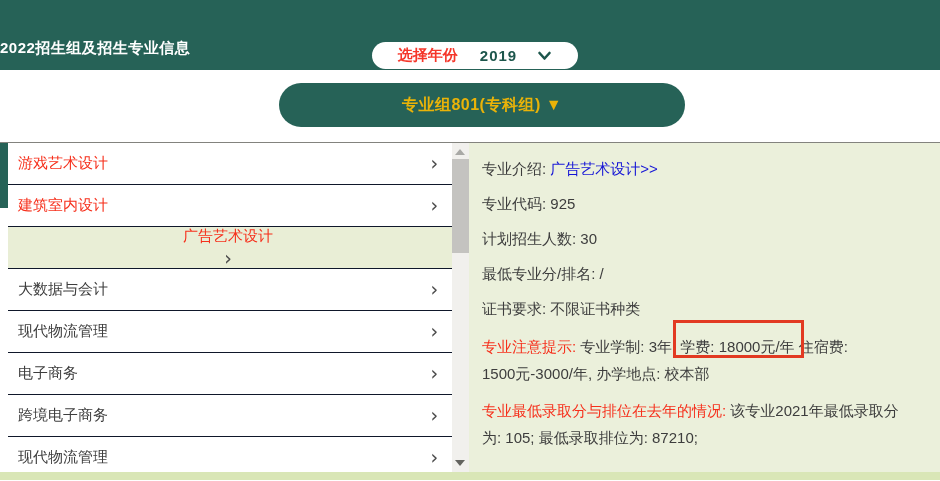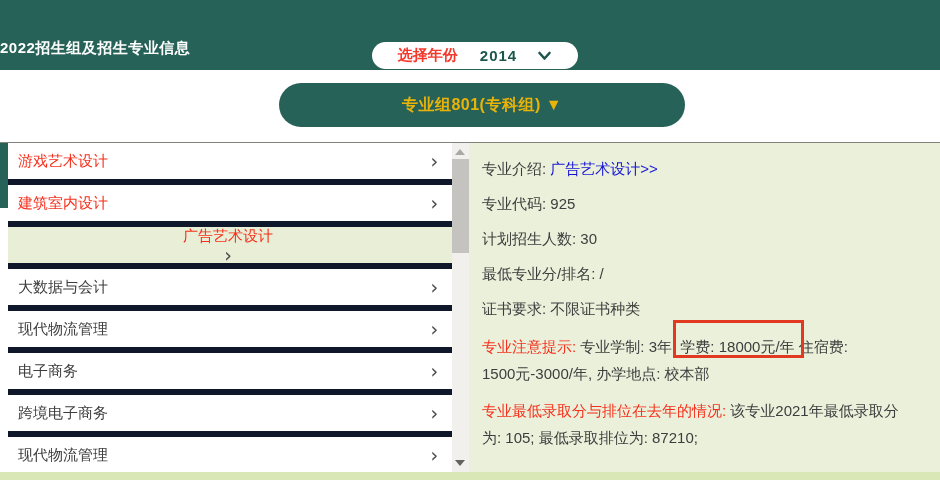--- a/index.html
+++ b/index.html
@@ -37,21 +37,21 @@
 
   
   .content { display:flex; height:330px; border-top:1px solid #83837e; background:#fff; }
 
   .gutter { flex:none; width:8px; position:relative; background:#ffffff; }
   .gutter-thumb { position:absolute; top:0; left:0; width:8px; height:65px; background:#266257; }
 
   .major-list { flex:none; width:444px; overflow:hidden; background:#fff; }
   .mrow {
     height:42px; display:flex; align-items:center; justify-content:space-between;
-    padding:0 14px 0 10px; border-bottom:6px solid #0f172a;
+    padding:0 14px 0 10px; border-bottom:1px solid #0f172a;
     font-size:15px; color:#3d3d3d; cursor:pointer; background:#fff;
   }
   .mrow .row-chev { color:#4d4d4d; font-size:19px; line-height:1; font-family:"DejaVu Sans", sans-serif; }
   .mrow.red .row-label { color:#f6301c; }
   .mrow.selected { background:#e9eed6;flex-direction:column; }
 
   .vscroll { flex:none; width:17px; background:#f1f0ed; position:relative; }
   .scroll-up {
     position:absolute; top:6px; left:3px; width:0; height:0;
     border-left:5.5px solid transparent; border-right:5.5px solid transparent;
@@ -79,21 +79,21 @@
   }
 
   .bottom-bar { height:8px; background:#d9e6b6; }
 </style>
 </head>
 <body>
 
 <div class="header">
   <div class="year-pill">
     <span class="pill-label">选择年份</span>
-    <span class="pill-value">2014</span>
+    <span class="pill-value">2019</span>
     <svg width="15" height="10" viewBox="0 0 15 10">
       <polyline points="2.5,2 7.5,7.5 12.5,2" fill="none" stroke="#1d564c" stroke-width="2.6" stroke-linecap="round" stroke-linejoin="round"></polyline>
     </svg>
   </div>
   <div class="header-title">2022招生组及招生专业信息</div>
 </div>
 
 <div class="band">
   <button class="group-btn">专业组801(专科组) ▼</button>
 </div>

